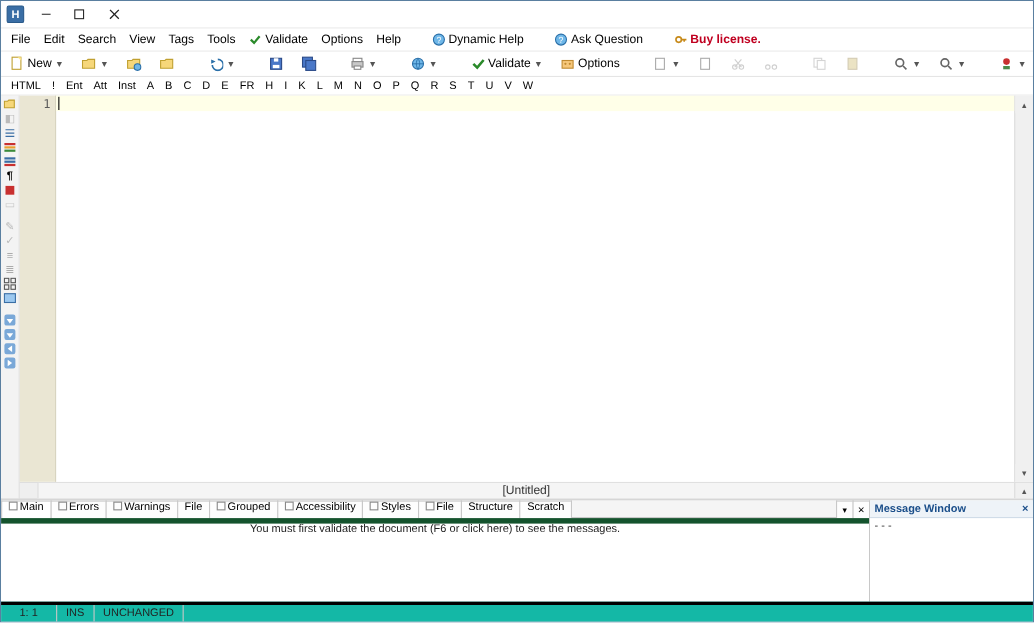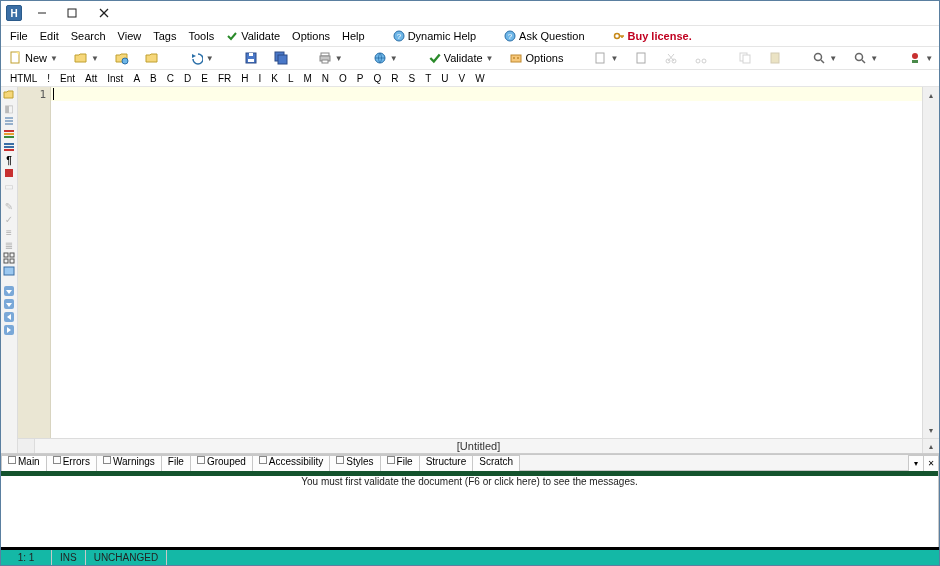--- a/index.html
+++ b/index.html
@@ -450,20 +450,27 @@
             <span>Scratch</span>
           </div>
         <div class="flex-spacer"></div>
         <div class="tab-btn">▾</div>
         <div class="tab-btn">✕</div>
       </div>
       <div class="bp-body">
         <span>You must first validate the document (F6 or click here) to see the messages.</span>
       </div>
     </div>
+    <div class="bp-right">
+      <div class="hdr">
+        <span>Message Window</span>
+        <span class="x">×</span>
+      </div>
+      <div class="content">- - -</div>
+    </div>
   </div>
 
   <div class="statusbar">
     <div class="cell first">1: 1</div>
     <div class="cell">INS</div>
     <div class="cell">UNCHANGED</div>
   </div>
 
 </div>
 

